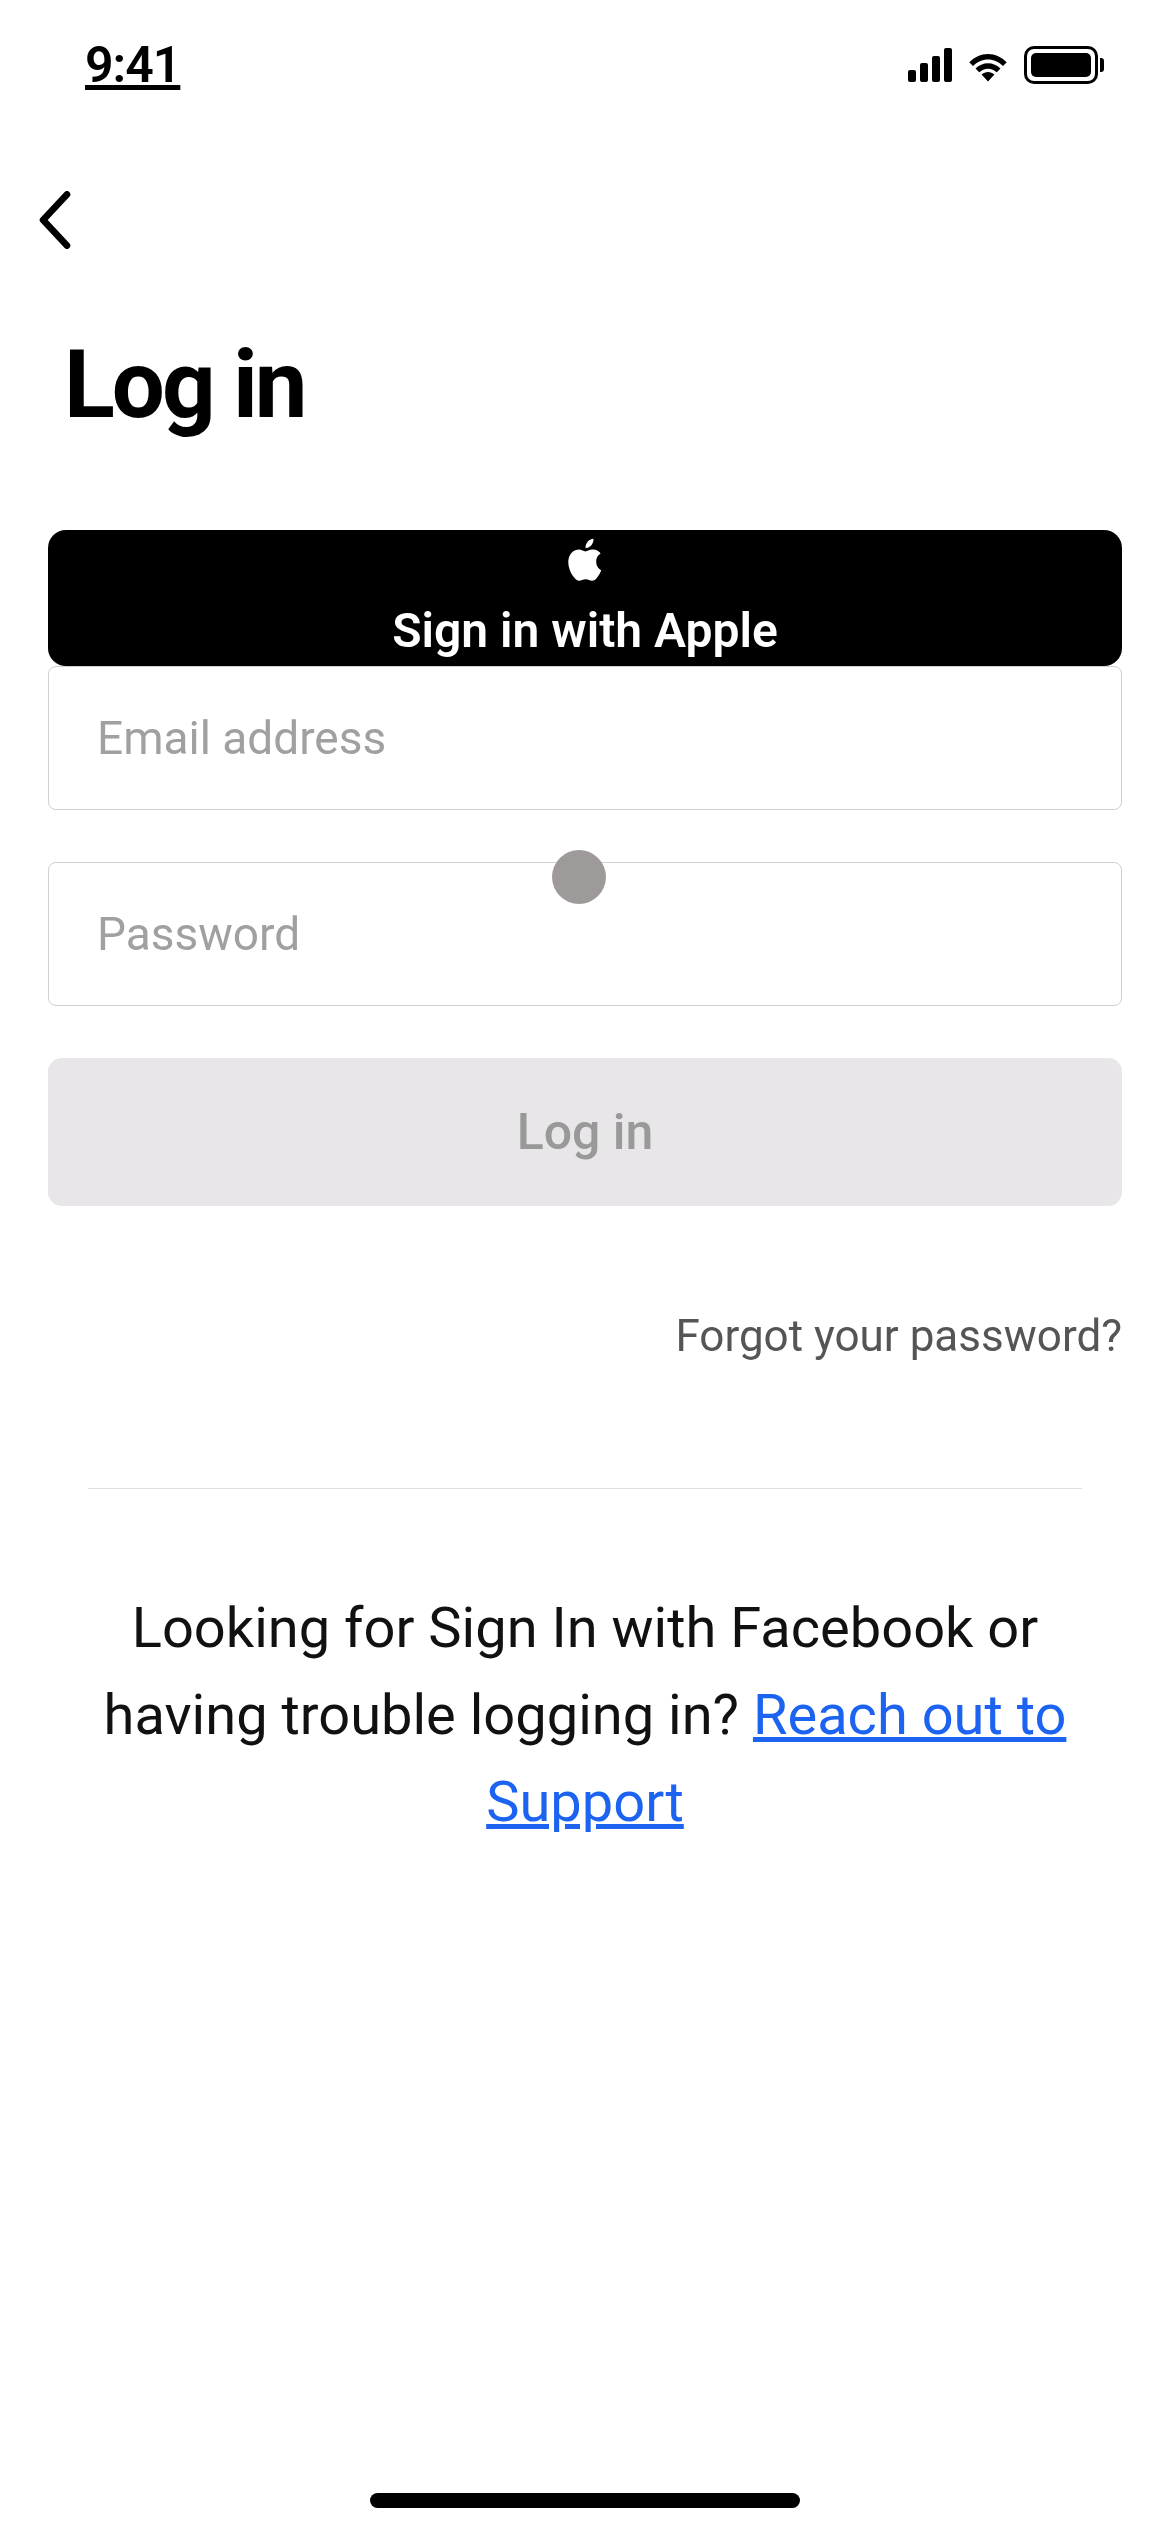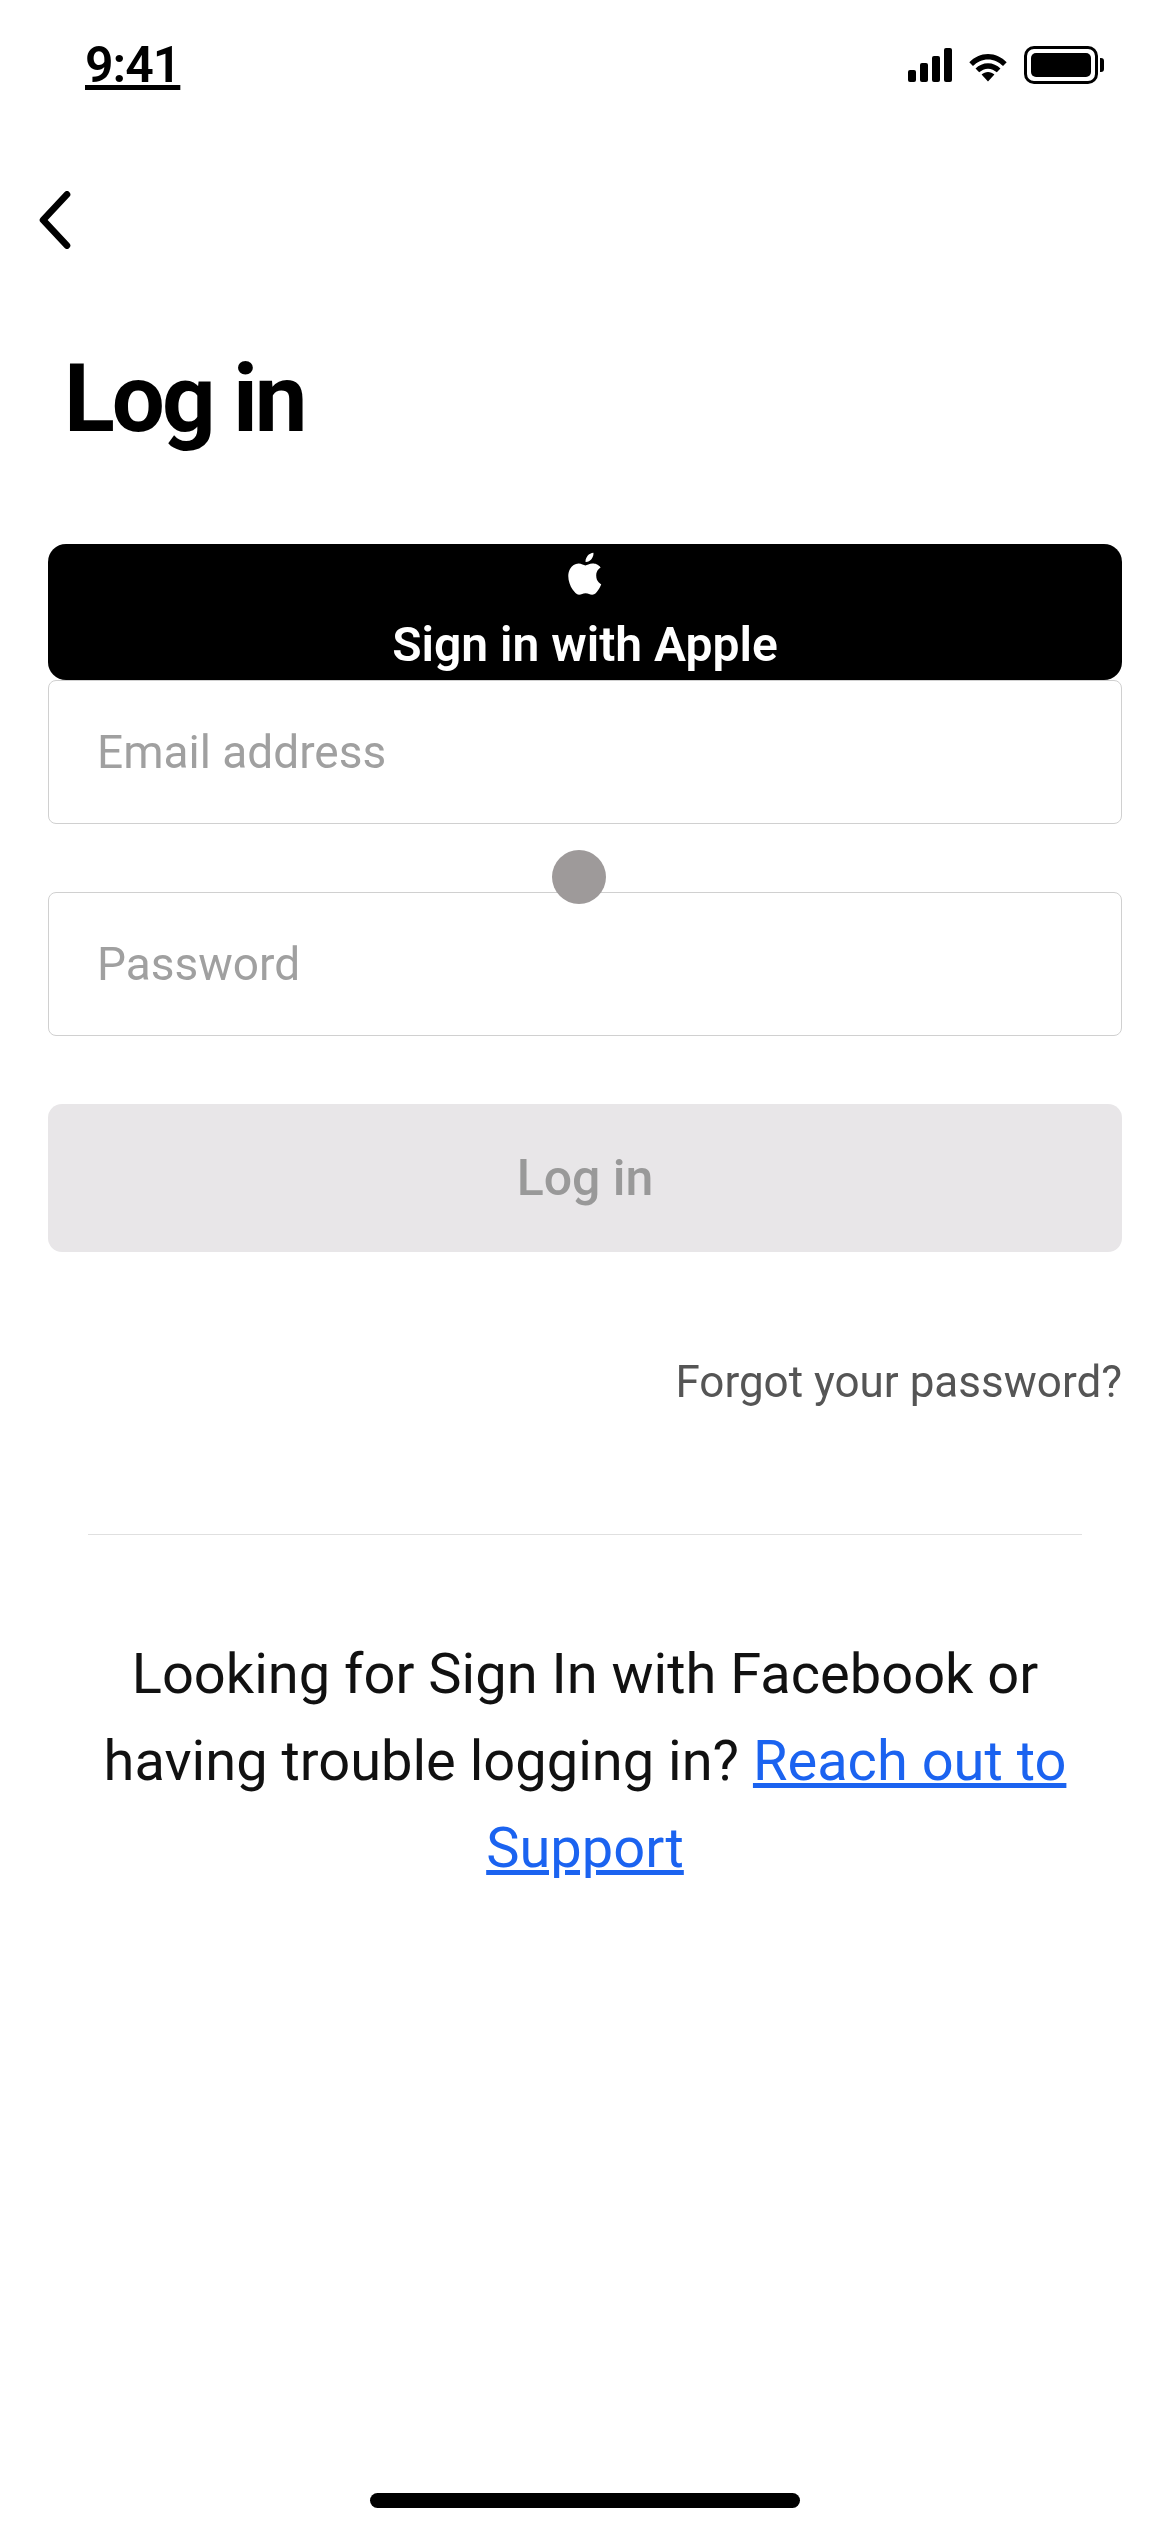--- a/index.html
+++ b/index.html
@@ -94,21 +94,21 @@
       height: 60px;
       display: flex;
       align-items: center;
       justify-content: flex-start;
       background: none;
       border: none;
       cursor: pointer;
     }
     .content {
       position: absolute;
-      top: 344px;
+      top: 330px;
       left: 0;
       right: 0;
       padding: 0 48px;
     }
     .page-title {
       font-size: 94px;
       font-weight: 700;
       letter-spacing: -3px;
       margin-bottom: 90px;
       margin-left: 16px;
@@ -137,21 +137,21 @@
     }
     .text-input {
       width: 100%;
       height: 144px;
       border: 1.5px solid #d0d0d0;
       border-radius: 8px;
       font-size: 46px;
       padding: 0 48px;
       color: #000;
       background: #fff;
-      margin-bottom: 68px;
+      margin-bottom: 52px;
       font-family: inherit;
     }
     .text-input::placeholder {
       color: #a0a0a0;
     }
     .login-button {
       width: 100%;
       height: 148px;
       background: #e8e6e8;
       color: #999;

